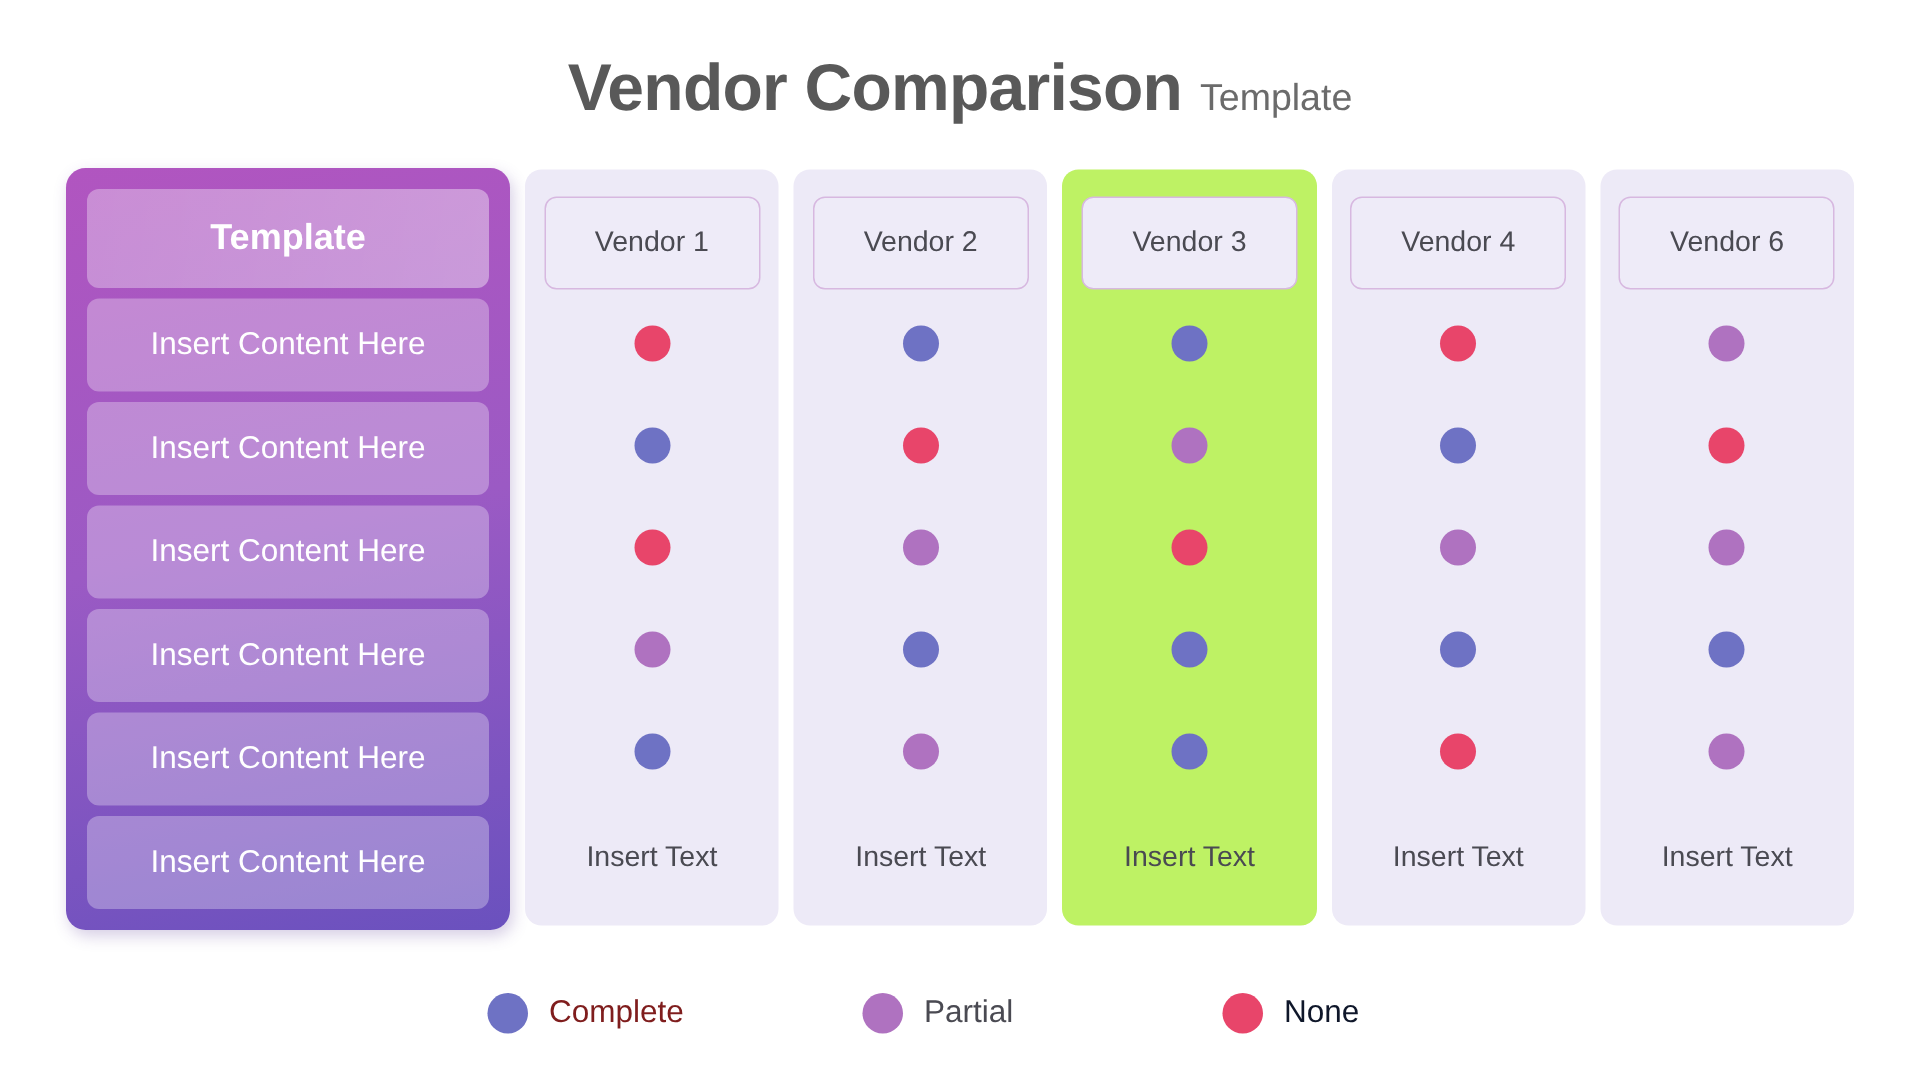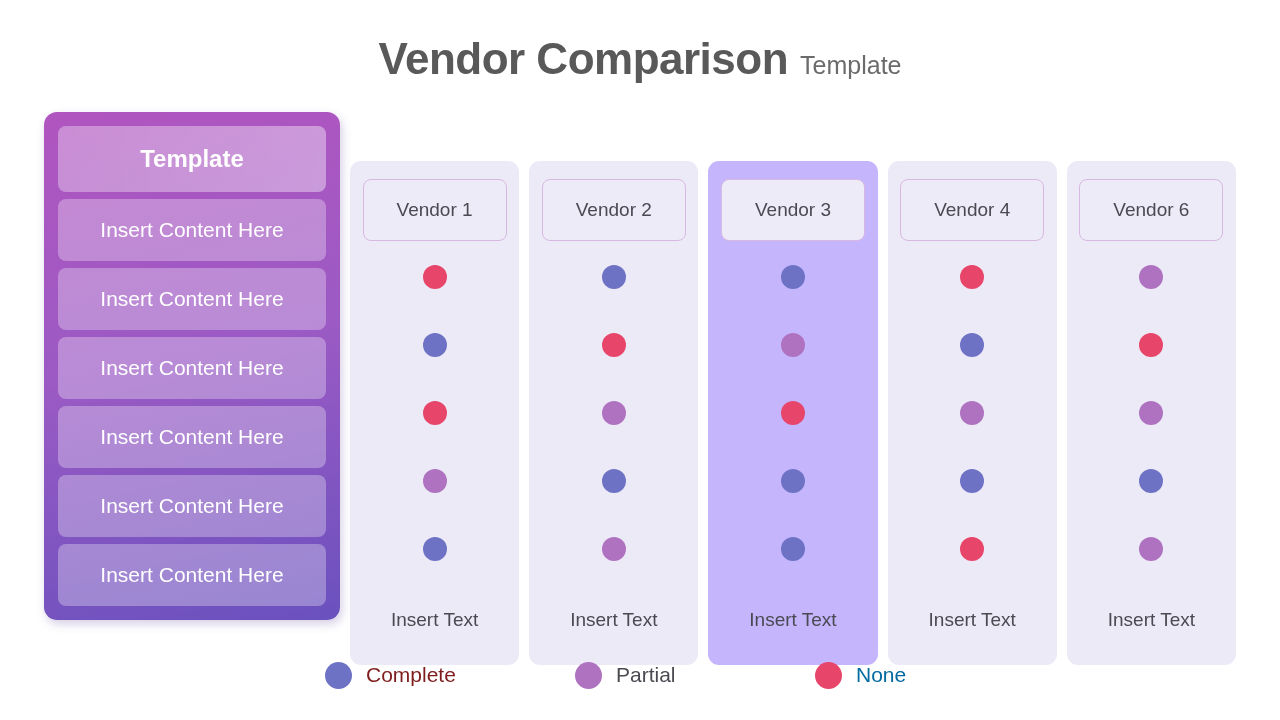--- a/index.html
+++ b/index.html
@@ -82,21 +82,20 @@
 
   
   .columns {
     position: absolute;
     left: 350px;
     top: 113px;
     width: 886px;
     height: 504px;
     display: flex;
     gap: 10px;
-    margin-top: 48px;
   }
   .vendor-col {
     flex: 1 1 0;
     background: #edeaf7;
     border-radius: 11px;
     display: flex;
     flex-direction: column;
     align-items: center;
     padding-top: 18px;
     padding-bottom: 0px;
@@ -200,21 +199,21 @@
         <div class="vendor-header">Vendor 2</div>
         <div class="dots">
           <div class="dot" style="background: rgb(110, 114, 196);"></div>
           <div class="dot" style="background: rgb(232, 69, 106);"></div>
           <div class="dot" style="background: rgb(175, 114, 192);"></div>
           <div class="dot" style="background: rgb(110, 114, 196);"></div>
           <div class="dot" style="background: rgb(175, 114, 192);"></div>
         </div>
         <div class="vendor-footer" style="color: rgb(74, 74, 82);">Insert Text</div>
       </div>
-      <div class="vendor-col" style="background: #c4b5fd;">
+      <div class="vendor-col" style="background: #bef264;">
         <div class="vendor-header">Vendor 3</div>
         <div class="dots">
           <div class="dot" style="background: rgb(110, 114, 196);"></div>
           <div class="dot" style="background: rgb(175, 114, 192);"></div>
           <div class="dot" style="background: rgb(232, 69, 106);"></div>
           <div class="dot" style="background: rgb(110, 114, 196);"></div>
           <div class="dot" style="background: rgb(110, 114, 196);"></div>
         </div>
         <div class="vendor-footer" style="color: rgb(74, 74, 82);">Insert Text</div>
       </div>
@@ -246,17 +245,17 @@
       <div class="legend-item i0">
         <span class="legend-dot" style="background: rgb(110, 114, 196);"></span>
         <span class="legend-label" style="color: #7f1d1d;">Complete</span>
       </div>
       <div class="legend-item i1">
         <span class="legend-dot" style="background: rgb(175, 114, 192);"></span>
         <span class="legend-label" style="color: rgb(74, 74, 82);">Partial</span>
       </div>
       <div class="legend-item i2">
         <span class="legend-dot" style="background: rgb(232, 69, 106);"></span>
-        <span class="legend-label" style="color: #0369a1;">None</span>
+        <span class="legend-label" style="color: #0f172a;">None</span>
       </div>
     </div>
 
 </div>
 
 </body></html>

